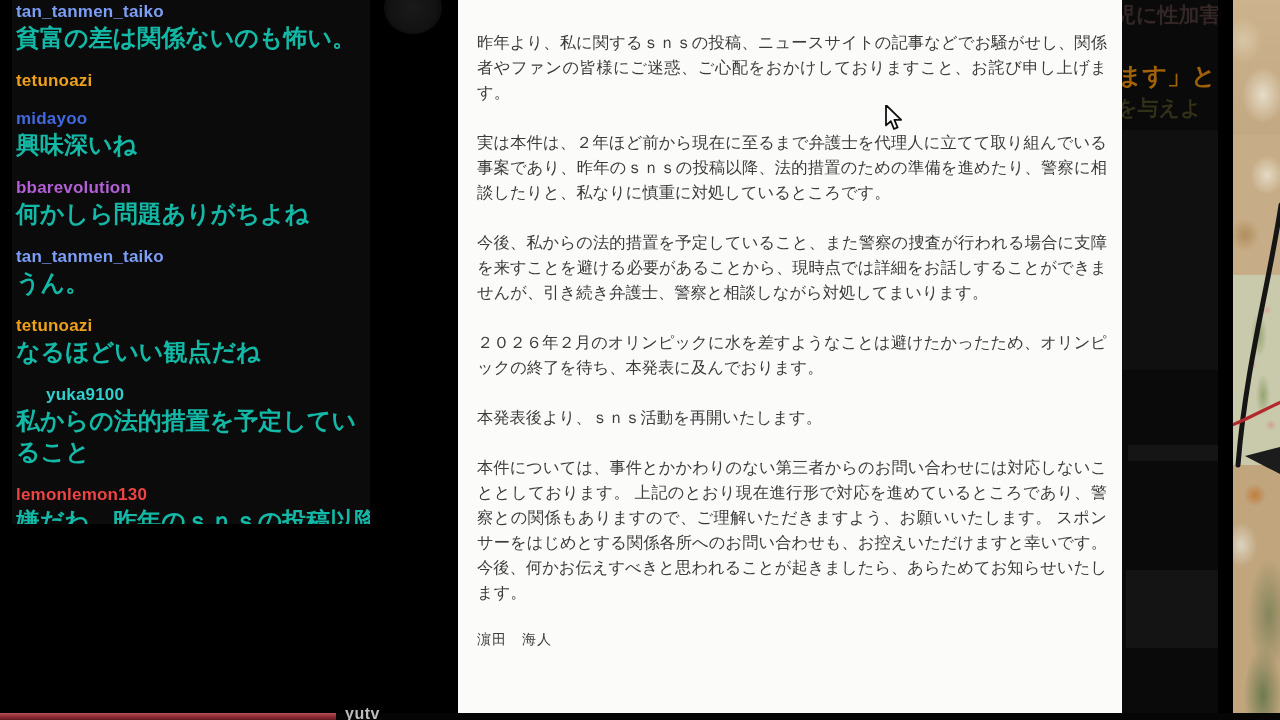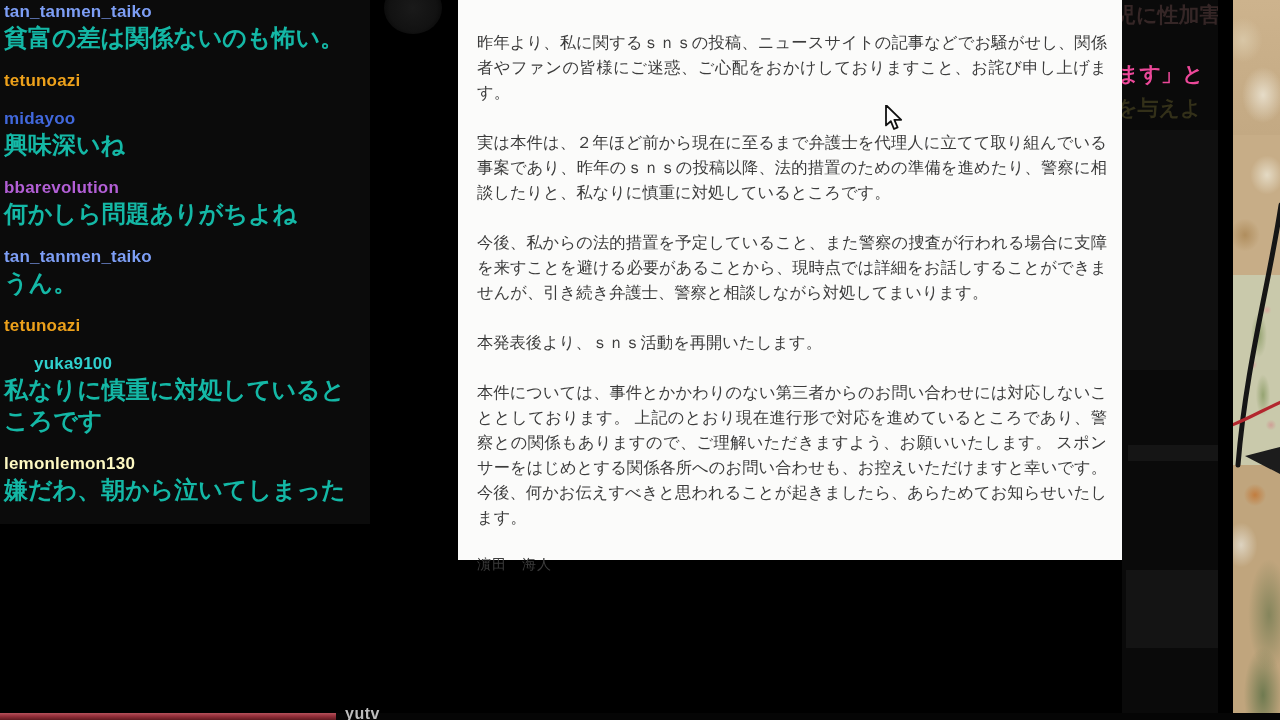--- a/index.html
+++ b/index.html
@@ -1,50 +1,50 @@
 <!DOCTYPE html>
 <html><head>
 <meta charset="utf-8">
 <style>
   * { margin:0; padding:0; box-sizing:border-box; }
   html,body { width:1280px; height:720px; overflow:hidden; background:#000; }
   body { font-family:"Liberation Sans","DejaVu Sans",sans-serif; position:relative; }
 
   
   .chat-col {
-    position:absolute; left:0; top:0; width:370px; height:524px;
+    position:absolute; left:12px; top:0; width:370px; height:524px;
     background:#0b0b0b; overflow:hidden; padding:2px 0 0 4px;
   }
   .chat-msg { margin-bottom:18px; }
   .chat-user { font-size:17px; font-weight:bold; line-height:20px; letter-spacing:.2px; }
   .chat-text { font-size:24px; font-weight:bold; line-height:31px; color:#14b8a6; width:364px; word-break:break-all; }
   .emote { width:37px; height:39px; display:block; margin-top:2px; }
 
   
   .gap-col { position:absolute; left:370px; top:0; width:88px; height:720px; background:#000; }
   .gap-circle { position:absolute; left:14px; top:-18px; width:58px; height:52px; border-radius:50%;
     background:radial-gradient(circle, #1a1a1a 0%, #121212 60%, #000 100%); }
 
   
   .doc {
-    position:absolute; left:458px; top:0; width:664px; height:560px;
+    position:absolute; left:458px; top:0; width:664px; height:713px;
     background:#fbfbfa; color:#3c3c3c;
     font-family:"Liberation Serif","DejaVu Serif",serif;
     padding:30px 16px 0 19px;
   }
   .doc p { font-size:16.3px; line-height:25px; width:630px; margin-bottom:25px;
     word-break:break-all; text-align:justify; }
   .doc .sig { text-align:left; padding-right:30px; font-size:14px; margin-top:26px; letter-spacing:1px; }
 
   
   .dim-strip { position:absolute; left:1122px; top:0; width:96px; height:720px;
     background:#0a0a0a; overflow:hidden; }
   .dim-t { position:absolute; font-weight:bold; white-space:nowrap; }
   .dim-t1 { left:-7px; top:1px; font-size:21px; color:#352626; }
-  .dim-t2 { left:-4px; top:60px; font-size:21px; color:#ec4899; }
+  .dim-t2 { left:-4px; top:60px; font-size:24px; color:#a16207; }
   .dim-t3 { left:-6px; top:94px; font-size:21px; color:#333019; }
   .dim-red { position:absolute; left:103px; top:95px; width:10px; height:30px; background:#3d1016; }
   .dim-smudge1 { position:absolute; left:6px; top:445px; width:100px; height:16px; background:#151515; }
   .dim-smudge2 { position:absolute; left:4px; top:570px; width:95px; height:78px; background:#141414; }
   .dim-panel { position:absolute; left:0; top:130px; width:111px; height:240px; background:#101010; }
 
   
   .wall-strip { position:absolute; left:1233px; top:0; width:47px; height:720px; background:#c3a983; overflow:hidden; }
   .wall-top { position:absolute; left:0; top:0; width:47px; height:135px;
     background:
@@ -107,30 +107,31 @@
   </div>
 
 
   <div class="chat-msg">
     <div class="chat-user" style="color: rgb(125, 158, 245);">tan_tanmen_taiko</div>
     <div class="chat-text">うん。</div>
   </div>
 
   <div class="chat-msg">
     <div class="chat-user" style="color: rgb(237, 161, 27);">tetunoazi</div>
+    <div class="chat-text">なるほどいい観点だね</div>
   </div>
 
   <div class="chat-msg">
     <div class="chat-user" style="color: rgb(47, 208, 205); margin-left: 30px;">yuka9100</div>
-    <div class="chat-text">私なりに慎重に対処しているところです</div>
+    <div class="chat-text">私からの法的措置を予定していること</div>
   </div>
 
   <div class="chat-msg">
-    <div class="chat-user" style="color: #fef9c3;">lemonlemon130</div>
-    <div class="chat-text">嫌だわ、朝から泣いてしまった</div>
+    <div class="chat-user" style="color: #ef4444;">lemonlemon130</div>
+    <div class="chat-text">嫌だわ、昨年のｓｎｓの投稿以降</div>
   </div>
 
   <div class="chat-msg">
     <svg class="emote" viewBox="0 0 37 39">
       <rect x="3" y="2" width="31" height="35" rx="9" fill="#b9b0a6"></rect>
       <path d="M5 14 Q5 3 18.5 3 Q32 3 32 14 L32 36 Q27 33 18.5 33 Q10 33 5 36 Z" fill="#a99f93"></path>
       <ellipse cx="18.5" cy="22" rx="11.5" ry="12.5" fill="#ecd0ae"></ellipse>
       <circle cx="12.5" cy="21" r="4.6" fill="none" stroke="#4a3a30" stroke-width="1.6"></circle>
       <circle cx="24.5" cy="21" r="4.6" fill="none" stroke="#4a3a30" stroke-width="1.6"></circle>
       <line x1="17" y1="21" x2="20" y2="21" stroke="#4a3a30" stroke-width="1.4"></line>
@@ -145,20 +146,21 @@
 </div>
 
 <div class="gap-col">
   <div class="gap-circle"></div>
 </div>
 
 <div class="doc">
   <p>昨年より、私に関するｓｎｓの投稿、ニュースサイトの記事などでお騒がせし、関係者やファンの皆様にご迷惑、ご心配をおかけしておりますこと、お詫び申し上げます。</p>
   <p>実は本件は、２年ほど前から現在に至るまで弁護士を代理人に立てて取り組んでいる事案であり、昨年のｓｎｓの投稿以降、法的措置のための準備を進めたり、警察に相談したりと、私なりに慎重に対処しているところです。</p>
   <p>今後、私からの法的措置を予定していること、また警察の捜査が行われる場合に支障を来すことを避ける必要があることから、現時点では詳細をお話しすることができませんが、引き続き弁護士、警察と相談しながら対処してまいります。</p>
+  <p>２０２６年２月のオリンピックに水を差すようなことは避けたかったため、オリンピックの終了を待ち、本発表に及んでおります。</p>
   <p>本発表後より、ｓｎｓ活動を再開いたします。</p>
   <p>本件については、事件とかかわりのない第三者からのお問い合わせには対応しないこととしております。 上記のとおり現在進行形で対応を進めているところであり、警察との関係もありますので、ご理解いただきますよう、お願いいたします。 スポンサーをはじめとする関係各所へのお問い合わせも、お控えいただけますと幸いです。 今後、何かお伝えすべきと思われることが起きましたら、あらためてお知らせいたします。</p>
   <div class="sig">濵田　海人</div>
 </div>
 
 <div class="dim-strip">
   <div class="dim-panel"></div>
   <div class="dim-t dim-t1">児に性加害</div>
   <div class="dim-t dim-t2">ます」と</div>
   <div class="dim-t dim-t3">を与えよ</div>

